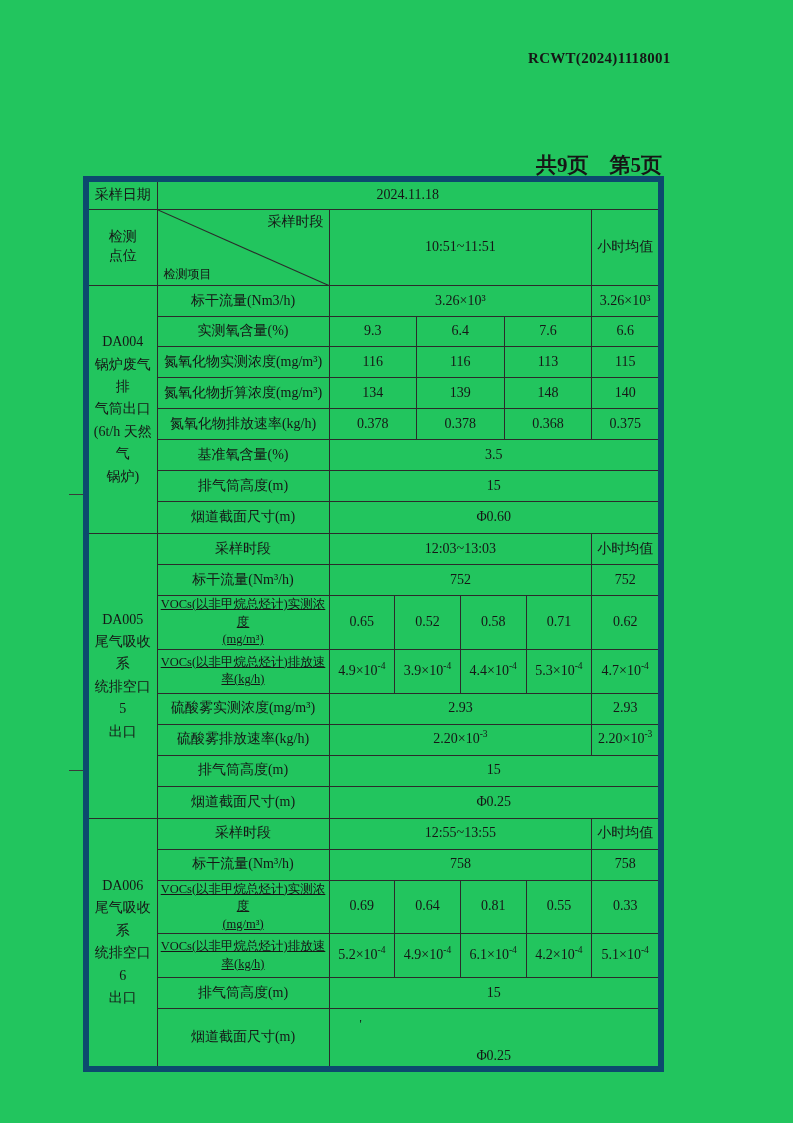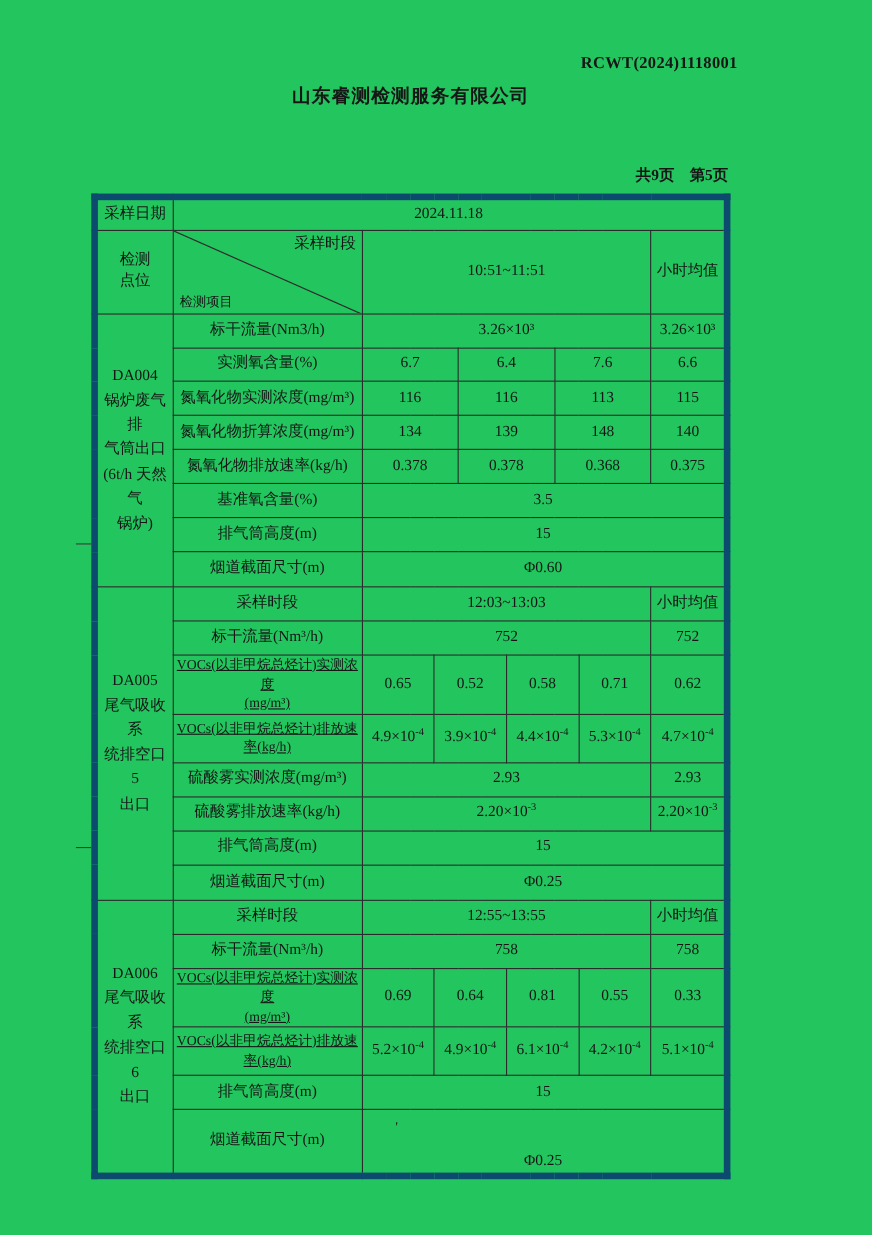--- a/index.html
+++ b/index.html
@@ -16,21 +16,21 @@
   .company {
     position:absolute; top:76px; left:83px; width:581px;
     text-align:center; font-size:17px; font-weight:bold; letter-spacing:1px;
   }
   .title {
     position:absolute; top:101px; left:83px; width:581px;
     text-align:center; font-size:29px; font-weight:bold; letter-spacing:2px;
   }
   .caption-row { position:absolute; top:151px; left:83px; width:581px; height:22px; }
   .caption { display:block; text-align:center; font-size:15px; font-weight:bold; }
-  .pages { position:absolute; right:2px; top:0; font-size:14px; font-weight:bold; }
+  .pages { position:absolute; right:2px; top:0; font-size:21px; font-weight:bold; }
 
   table.report {
     position:absolute; top:176px; left:83px; width:581px;
     border-collapse:collapse; table-layout:fixed;
     border:6px solid #0c4a6e;
   }
   td {
     border:1px solid #2b2b2b;
     text-align:center; vertical-align:middle;
     font-size:14px; padding:0 2px;
@@ -49,21 +49,20 @@
   .artifact { position:absolute; width:14px; height:1px; background:#3a3a3a; left:69px; }
   .artifact-1 { top:494px; }
   .artifact-2 { top:770px; }
 </style>
 </head>
 <body>
 
 <div class="page">
 
   <div class="report-no">RCWT(2024)1118001</div>
-  <div class="company">山东睿测检测服务有限公司</div>
 
   <div class="caption-row">
     <span class="pages">共9页　第5页</span>
   </div>
 
   <div class="artifact artifact-1"></div>
   <div class="artifact artifact-2"></div>
 
   <table class="report">
     <colgroup>
@@ -99,21 +98,21 @@
 气筒出口
 (6t/h 天然气
 锅炉)</td>
         <td>标干流量(Nm3/h)</td>
         <td colspan="12">3.26×10³</td>
         <td>3.26×10³</td>
       </tr>
 
       <tr style="height:30px">
         <td>实测氧含量(%)</td>
-        <td colspan="4">6.7</td>
+        <td colspan="4">9.3</td>
         <td colspan="4">6.4</td>
         <td colspan="4">7.6</td>
         <td>6.6</td>
       </tr>
 
       <tr style="height:31px">
         <td>氮氧化物实测浓度(mg/m³)</td>
         <td colspan="4">116</td>
         <td colspan="4">116</td>
         <td colspan="4">113</td>

